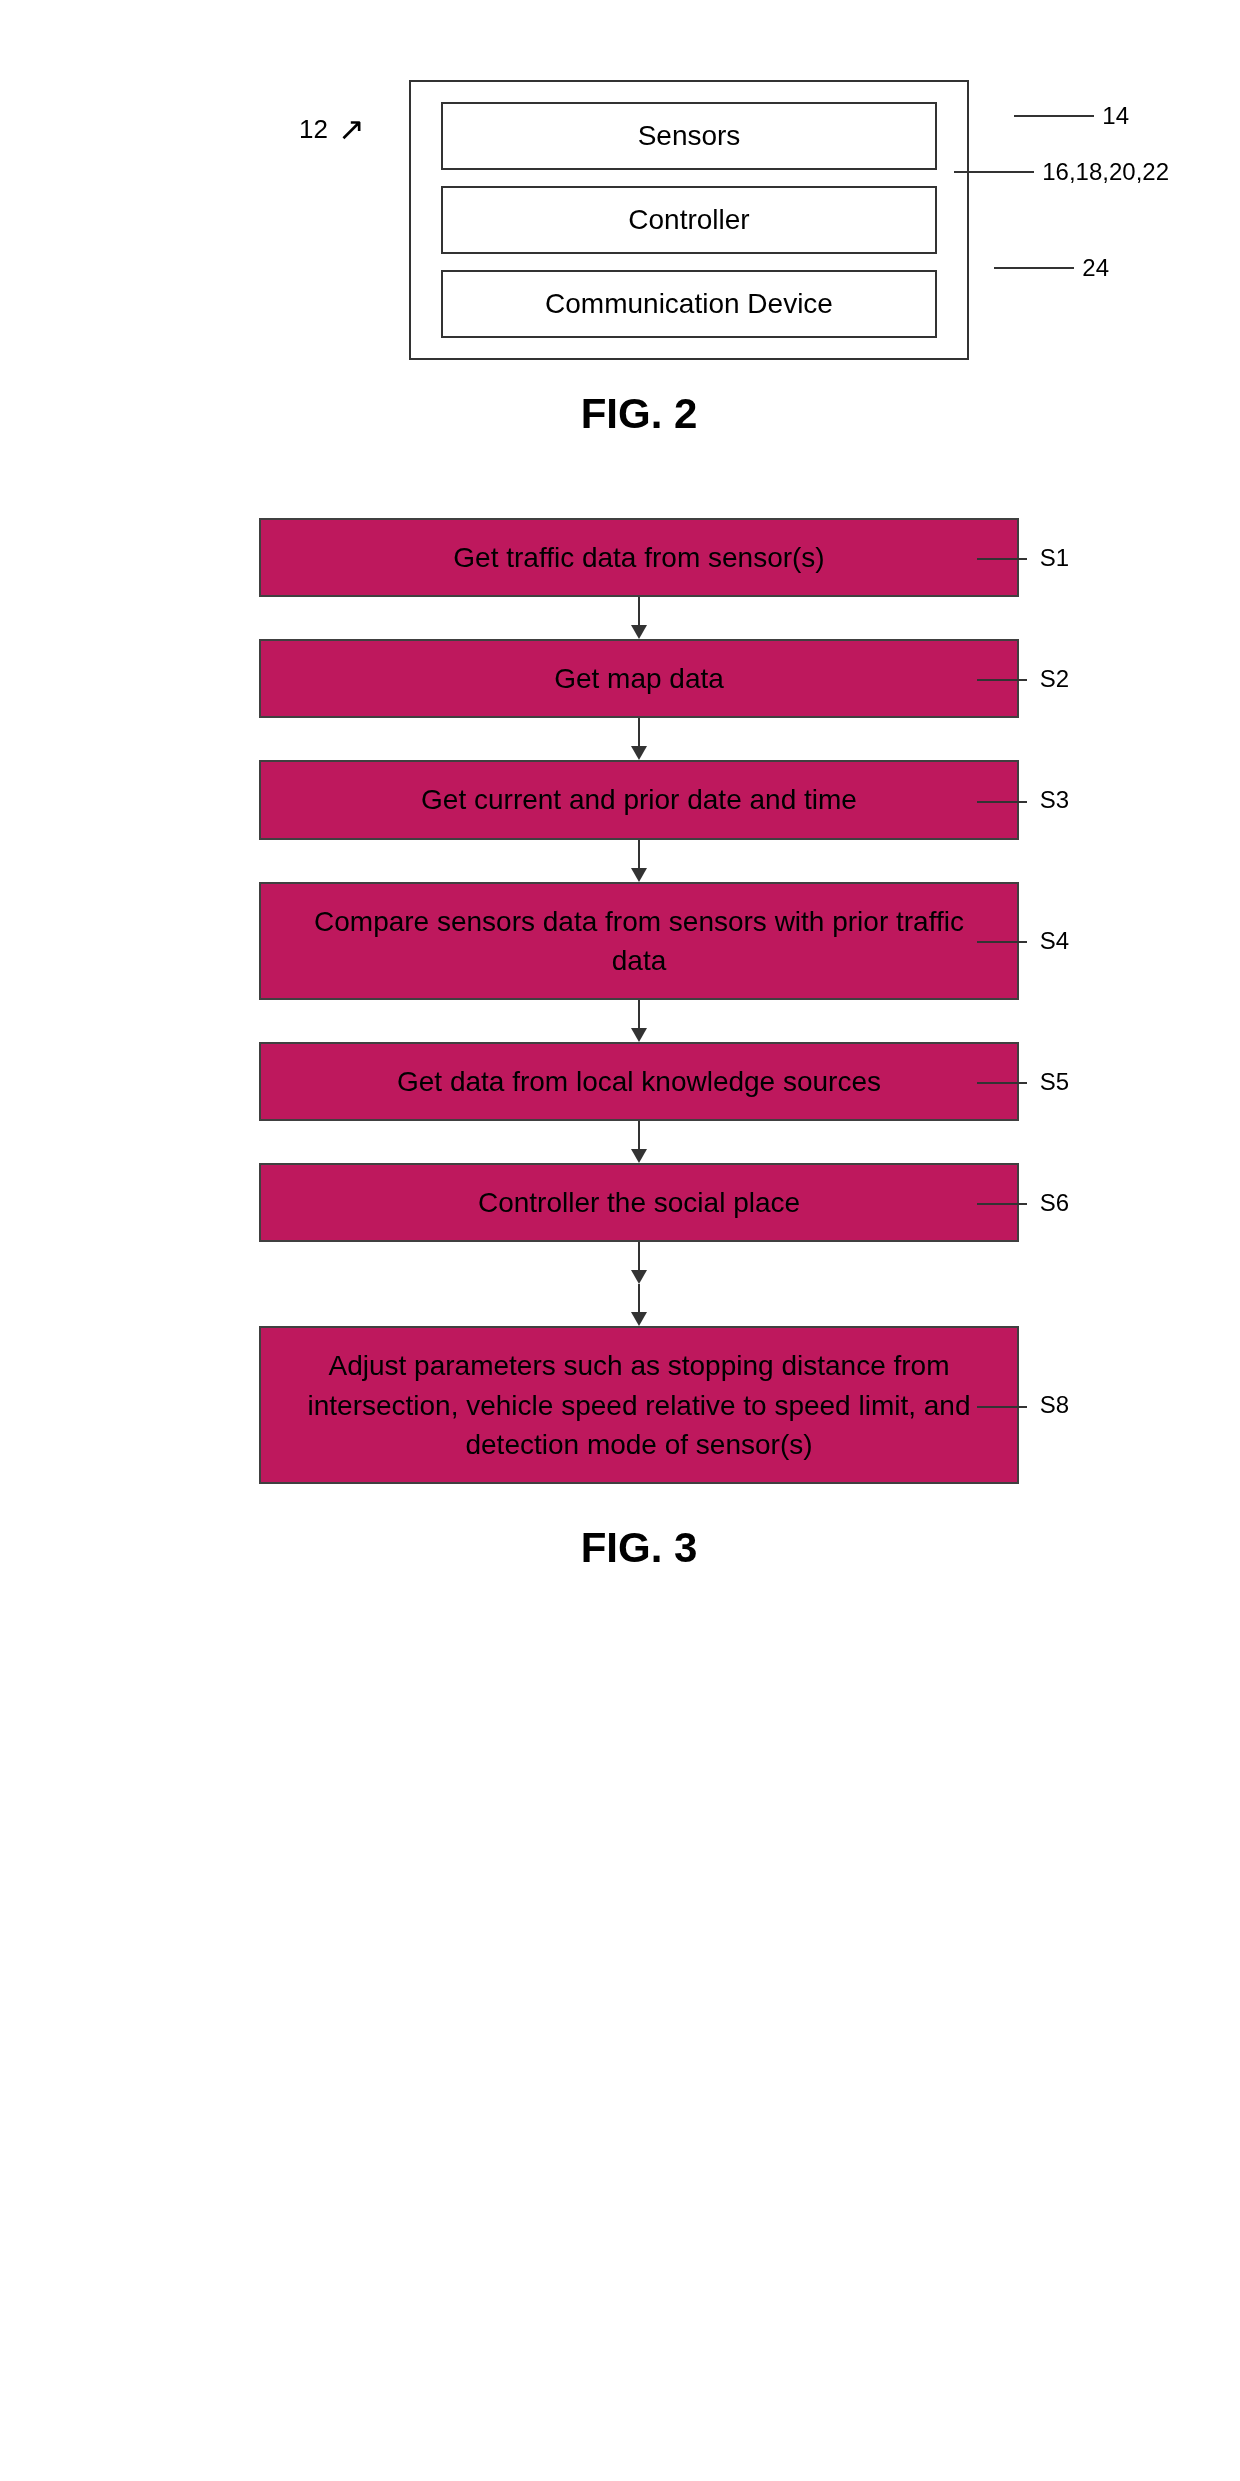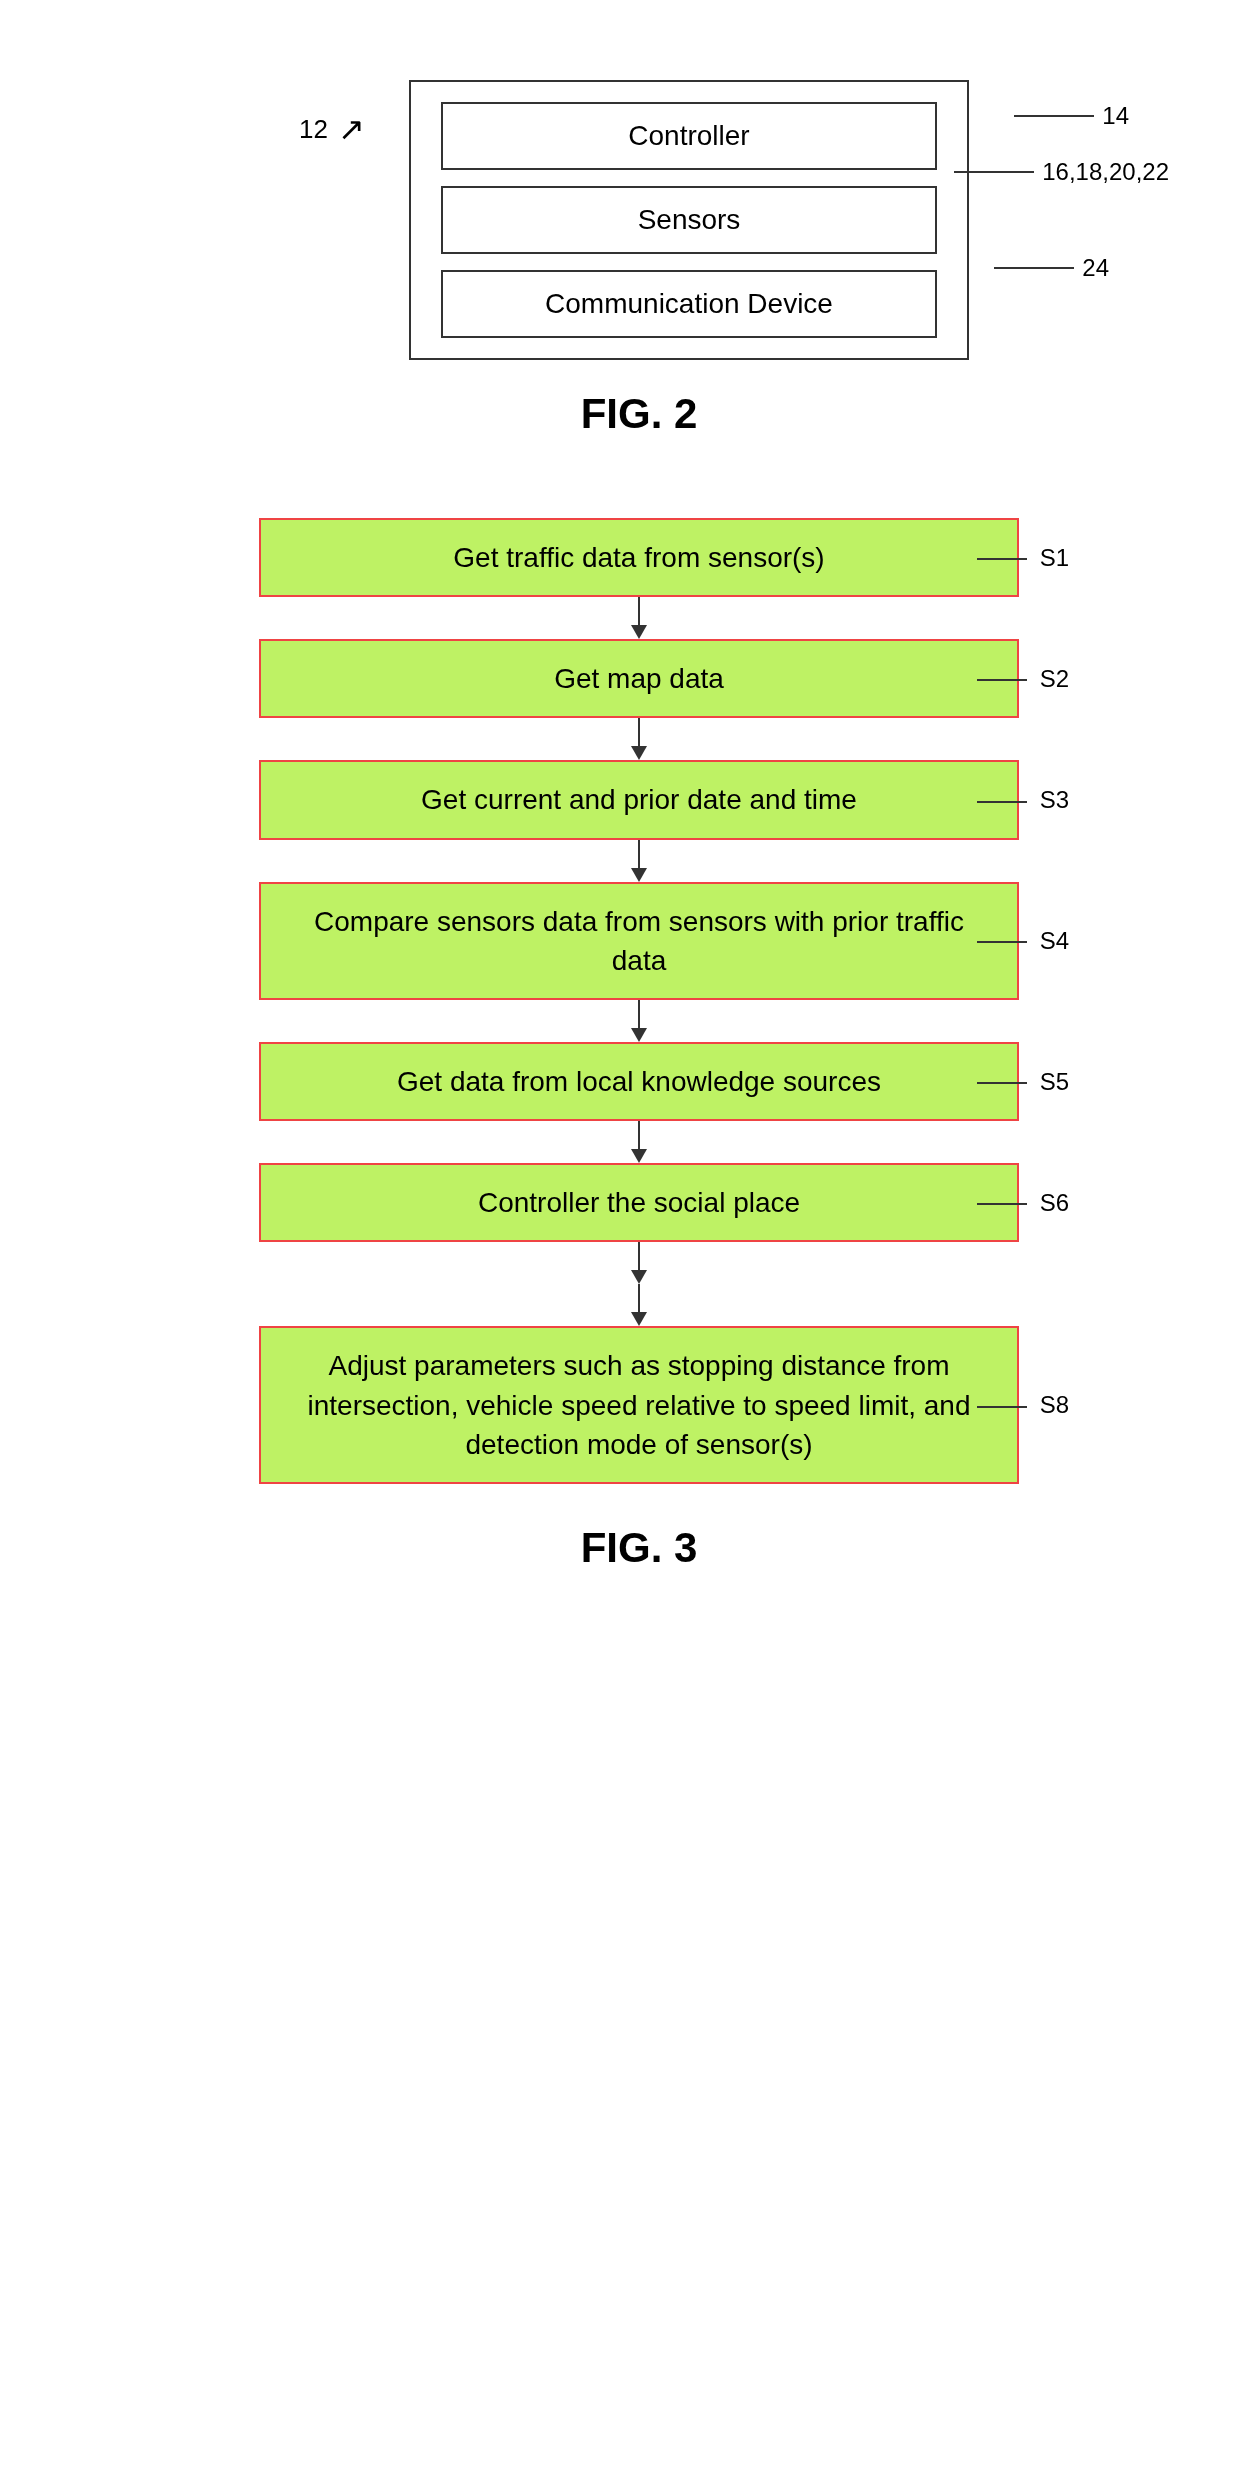--- a/index.html
+++ b/index.html
@@ -76,25 +76,25 @@
     .flow-step {
       display: flex;
       align-items: center;
       width: 100%;
       position: relative;
       justify-content: center;
       margin-bottom: 0;
     }
 
     .flow-box {
-      border: 2px solid #ef4444;
+      border: 2px solid #404040;
       padding: 18px 30px;
       text-align: center;
       font-size: 28px;
-      background: #bef264;
+      background: #be185d;
       width: 760px;
       min-height: 72px;
       display: flex;
       align-items: center;
       justify-content: center;
       line-height: 1.4;
     }
 
     .flow-label {
       position: absolute;
@@ -216,32 +216,32 @@
 <div class="page-content">
 
   <div class="fig2-container">
     <div style="position:relative; margin-left:100px;">
       <div class="ref12">
         <span>12</span>
         <span style="font-size:32px; margin-left:4px;">↗</span>
       </div>
       <div class="outer-box-wrapper">
         <div class="outer-box">
+          <div style="position:relative;">
+            <div class="inner-box">
+              <span>Sensors</span>
+            </div>
+          </div>
           <div style="position:relative;">
             <div class="inner-box">
               <span>Controller</span>
             </div>
           </div>
           <div style="position:relative;">
             <div class="inner-box">
-              <span>Sensors</span>
-            </div>
-          </div>
-          <div style="position:relative;">
-            <div class="inner-box">
               <span>Communication Device</span>
             </div>
           </div>
         </div>
 
         <div class="ref-label-controller">
           <span>14</span>
         </div>
         <div class="ref-label-sensors">
           <span>16,18,20,22</span>

